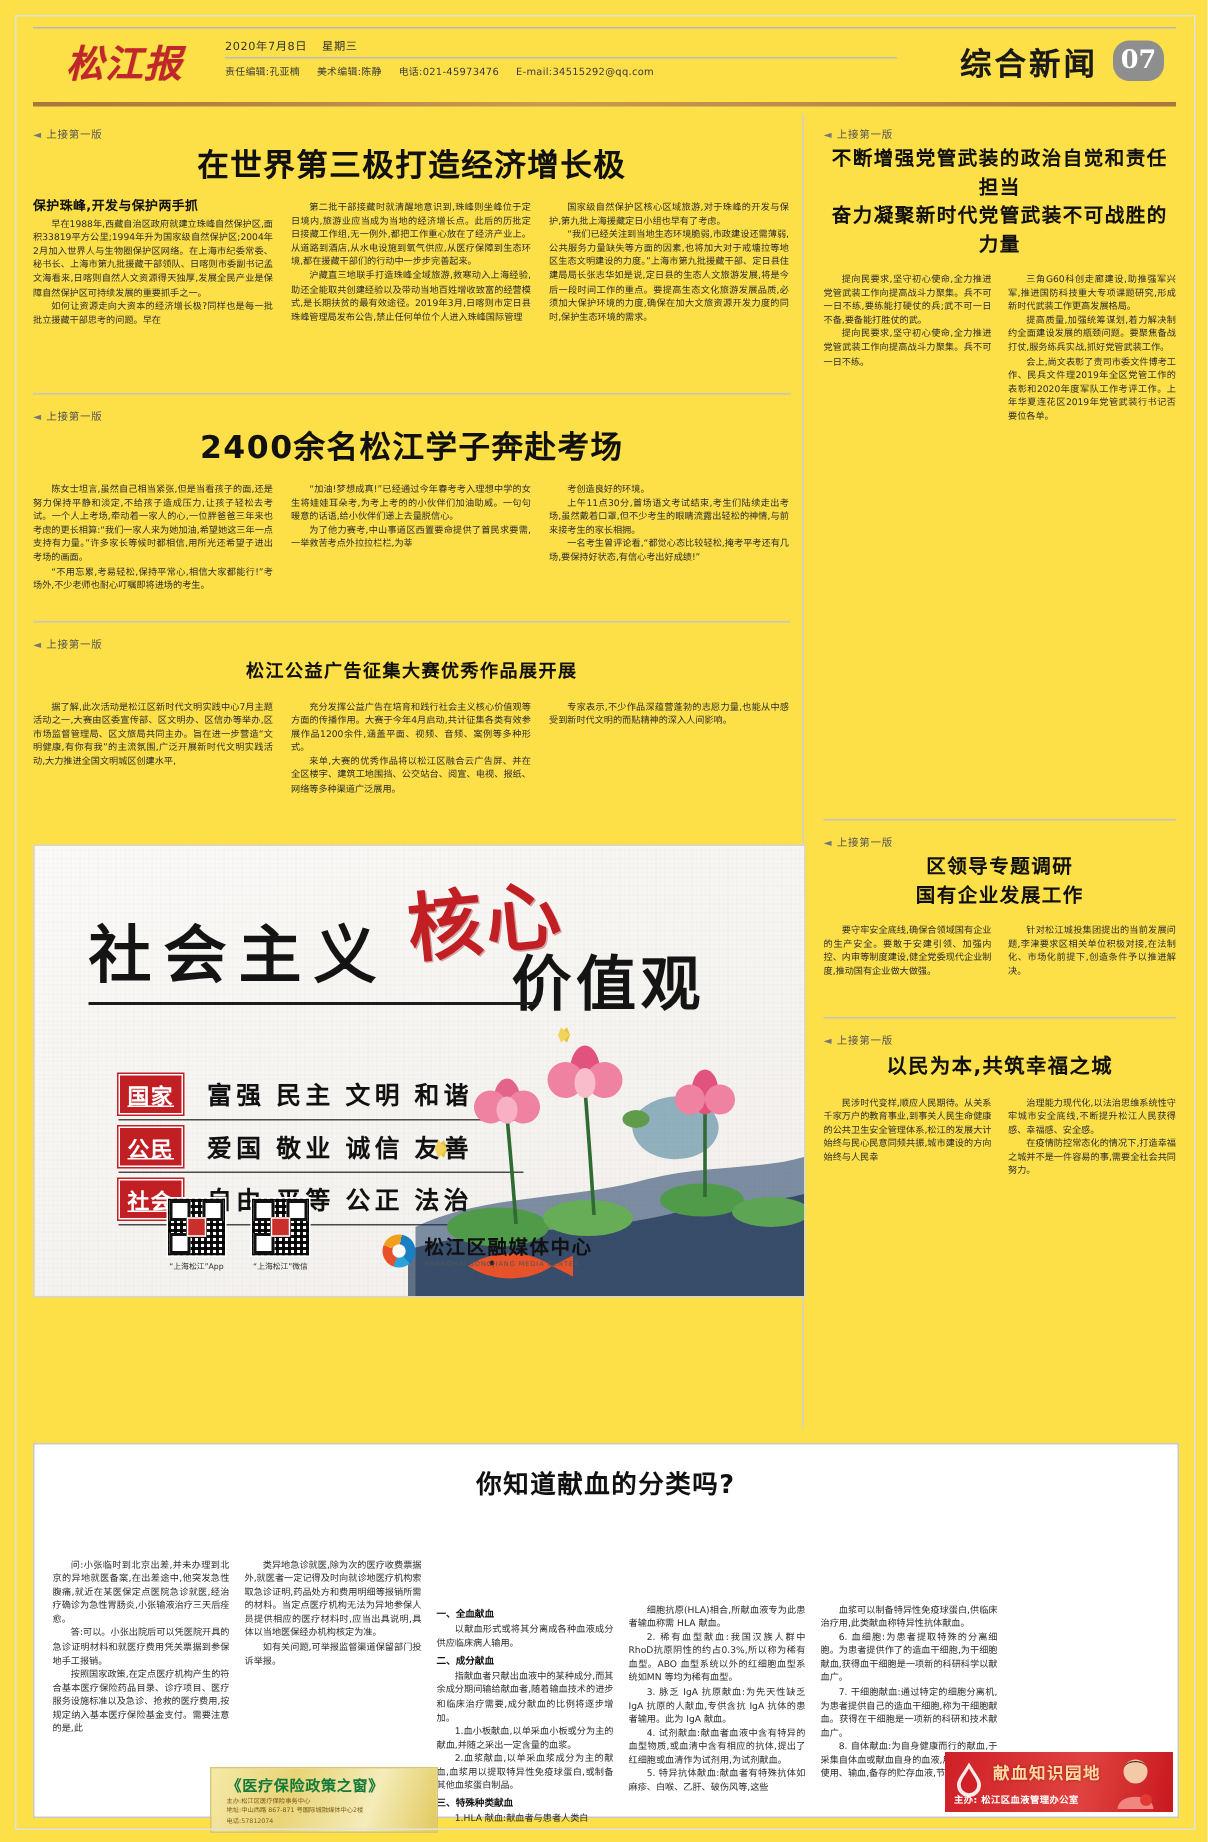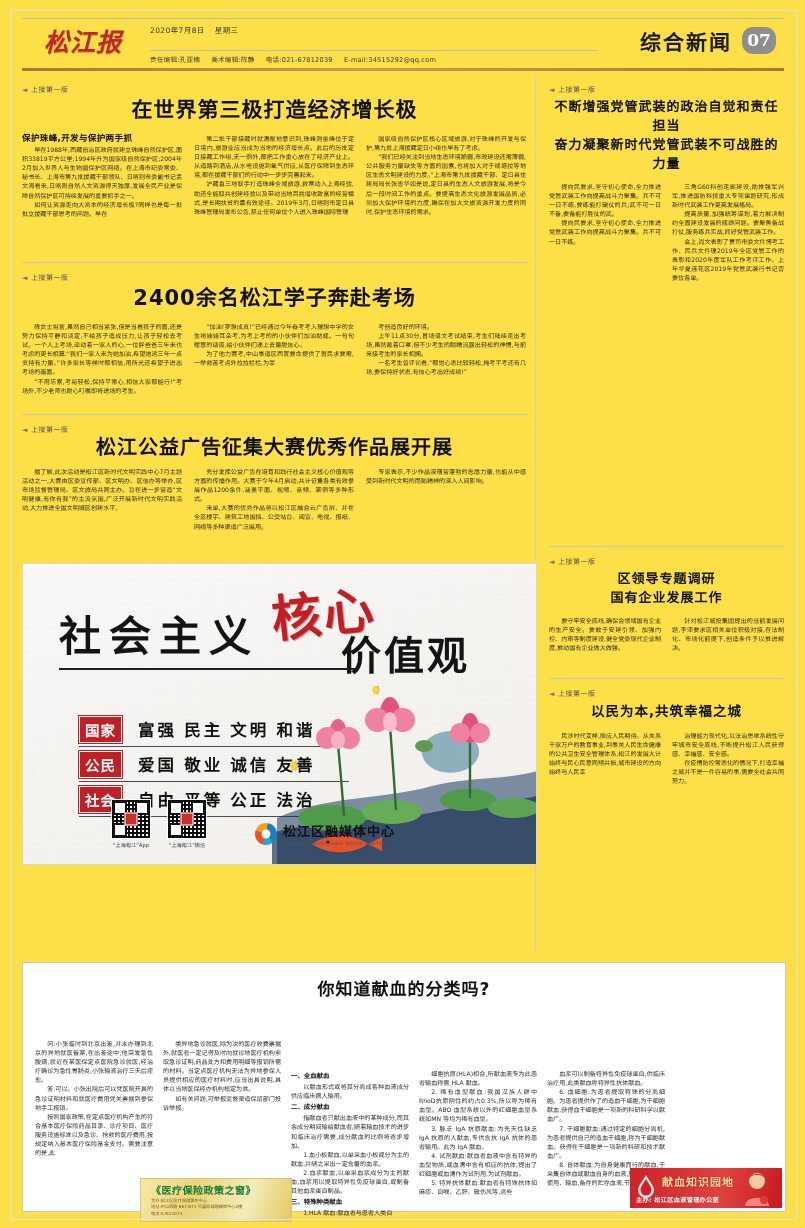--- a/index.html
+++ b/index.html
@@ -34,21 +34,21 @@
     font-family:"DejaVu Serif","Liberation Serif",serif;
     font-weight:bold;font-size:25px;letter-spacing:1px;
     font-style:italic;
     line-height:38px;text-align:center;
     text-shadow:0.5px 0.5px 0 rgba(150,20,20,.35);
   }
   .mast-info{
     position:absolute;left:128px;top:6px;width:480px;
   }
   .mast-date{
-    font-size:7.5px;color:#333;letter-spacing:.4px;padding-bottom:14px;
+    font-size:7.5px;color:#333;letter-spacing:.4px;padding-bottom:2px;
   }
   .mast-date .wk{margin-left:10px;}
   .mast-divider{height:1px;background:#bcbcbc;width:448px;margin:1px 0 3px 0;}
   .mast-editors{
     font-size:6.6px;color:#3a3a3a;letter-spacing:.2px;white-space:nowrap;
   }
   .mast-editors span{margin-right:9px;}
   .section-title{
     position:absolute;right:52px;top:8px;
     font-family:"DejaVu Serif","Liberation Serif",serif;
@@ -75,21 +75,21 @@
   .contd{
     font-size:7px;color:#555;letter-spacing:.5px;margin-bottom:3px;
   }
   .contd .arrow{color:#777;margin-right:3px;}
   .headline{
     font-family:"DejaVu Sans","Liberation Sans",sans-serif;
     font-weight:bold;color:#111;
     text-align:center;letter-spacing:1px;
   }
   .h-main{font-size:21px;line-height:27px;}
-  .h-mid{font-size:20px;line-height:21px;}
+  .h-mid{font-size:12px;line-height:21px;}
   .h-small{font-size:13px;line-height:19px;}
   .subhead{
     font-weight:bold;font-size:8.6px;color:#111;letter-spacing:.3px;
     margin-bottom:2px;
   }
   .hr-art{height:1px;background:#c4c4c4;}
 
   
   .txtblock{font-size:6.1px;line-height:9.1px;text-align:justify;color:#2e2e2e;}
   .txtblock p{margin:0;text-indent:2em;}
@@ -137,20 +137,21 @@
     border-bottom:1.5px solid #4a4a4a;
   }
   .vtag{
     background:#c21f25;color:#fff;
     font-family:"DejaVu Serif","Liberation Serif",serif;
     font-weight:bold;font-size:14.5px;letter-spacing:1px;
     padding:2px 5px;margin-right:16px;
     border:1.5px solid #fff;
     box-shadow:0 0 0 1px #c21f25;
     white-space:nowrap;
+    text-decoration:underline;
   }
   .vwords{
     font-family:Liberation Serif, serif;
     font-weight:bold;font-size:16.5px;letter-spacing:3px;color:#111;
     white-space:nowrap;
   }
   
   .lotus{position:absolute;right:-6px;bottom:-4px;width:270px;height:200px;}
   
   .qrwrap{position:absolute;left:88px;bottom:16px;display:flex;gap:16px;}
@@ -259,21 +260,21 @@
     <div class="logo">松江报</div>
 
     <div class="mast-info">
       <div class="mast-date">
         <span>2020年7月8日</span><span class="wk">星期三</span>
       </div>
       <div class="mast-divider"></div>
       <div class="mast-editors">
         <span>责任编辑:孔亚楠</span>
         <span>美术编辑:陈静</span>
-        <span>电话:021-67812039</span>
+        <span>电话:021-45973476</span>
         <span>E-mail:34515292@qq.com</span>
       </div>
     </div>
 
     <div class="section-title">综合新闻</div>
     <div class="page-num">07</div>
 
     <div class="mast-rule-bottom"></div>
   </div>
 

